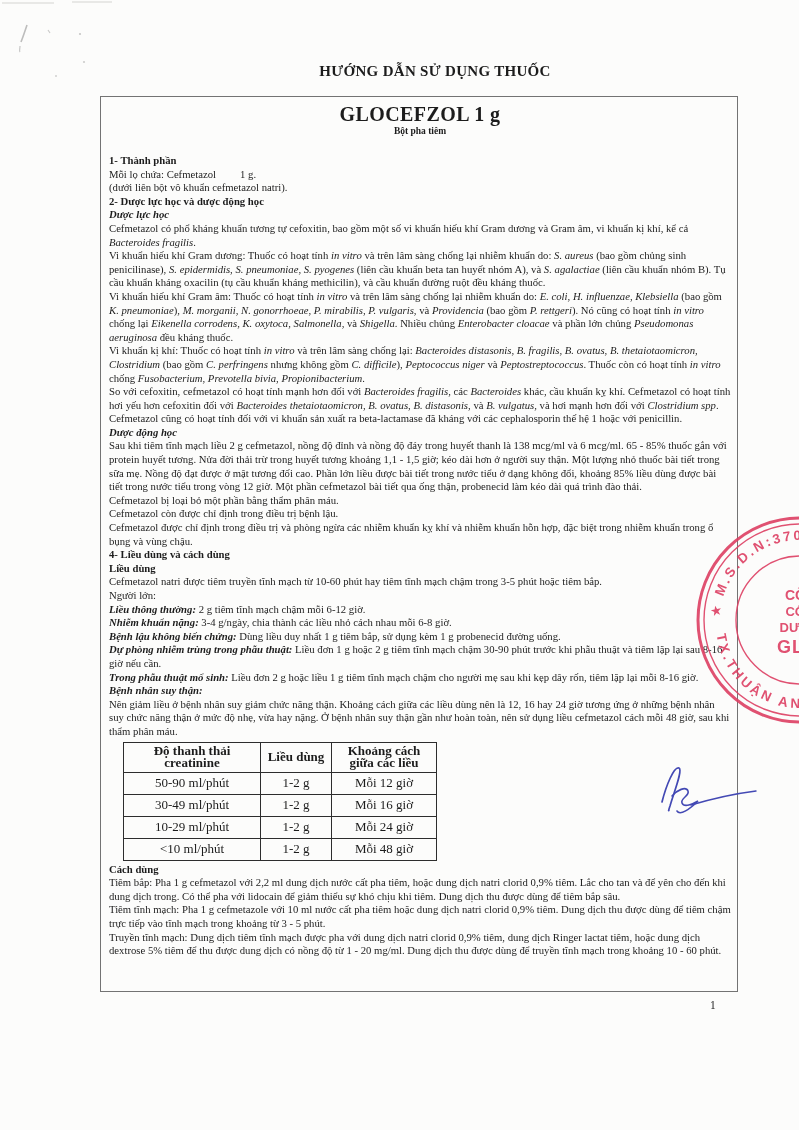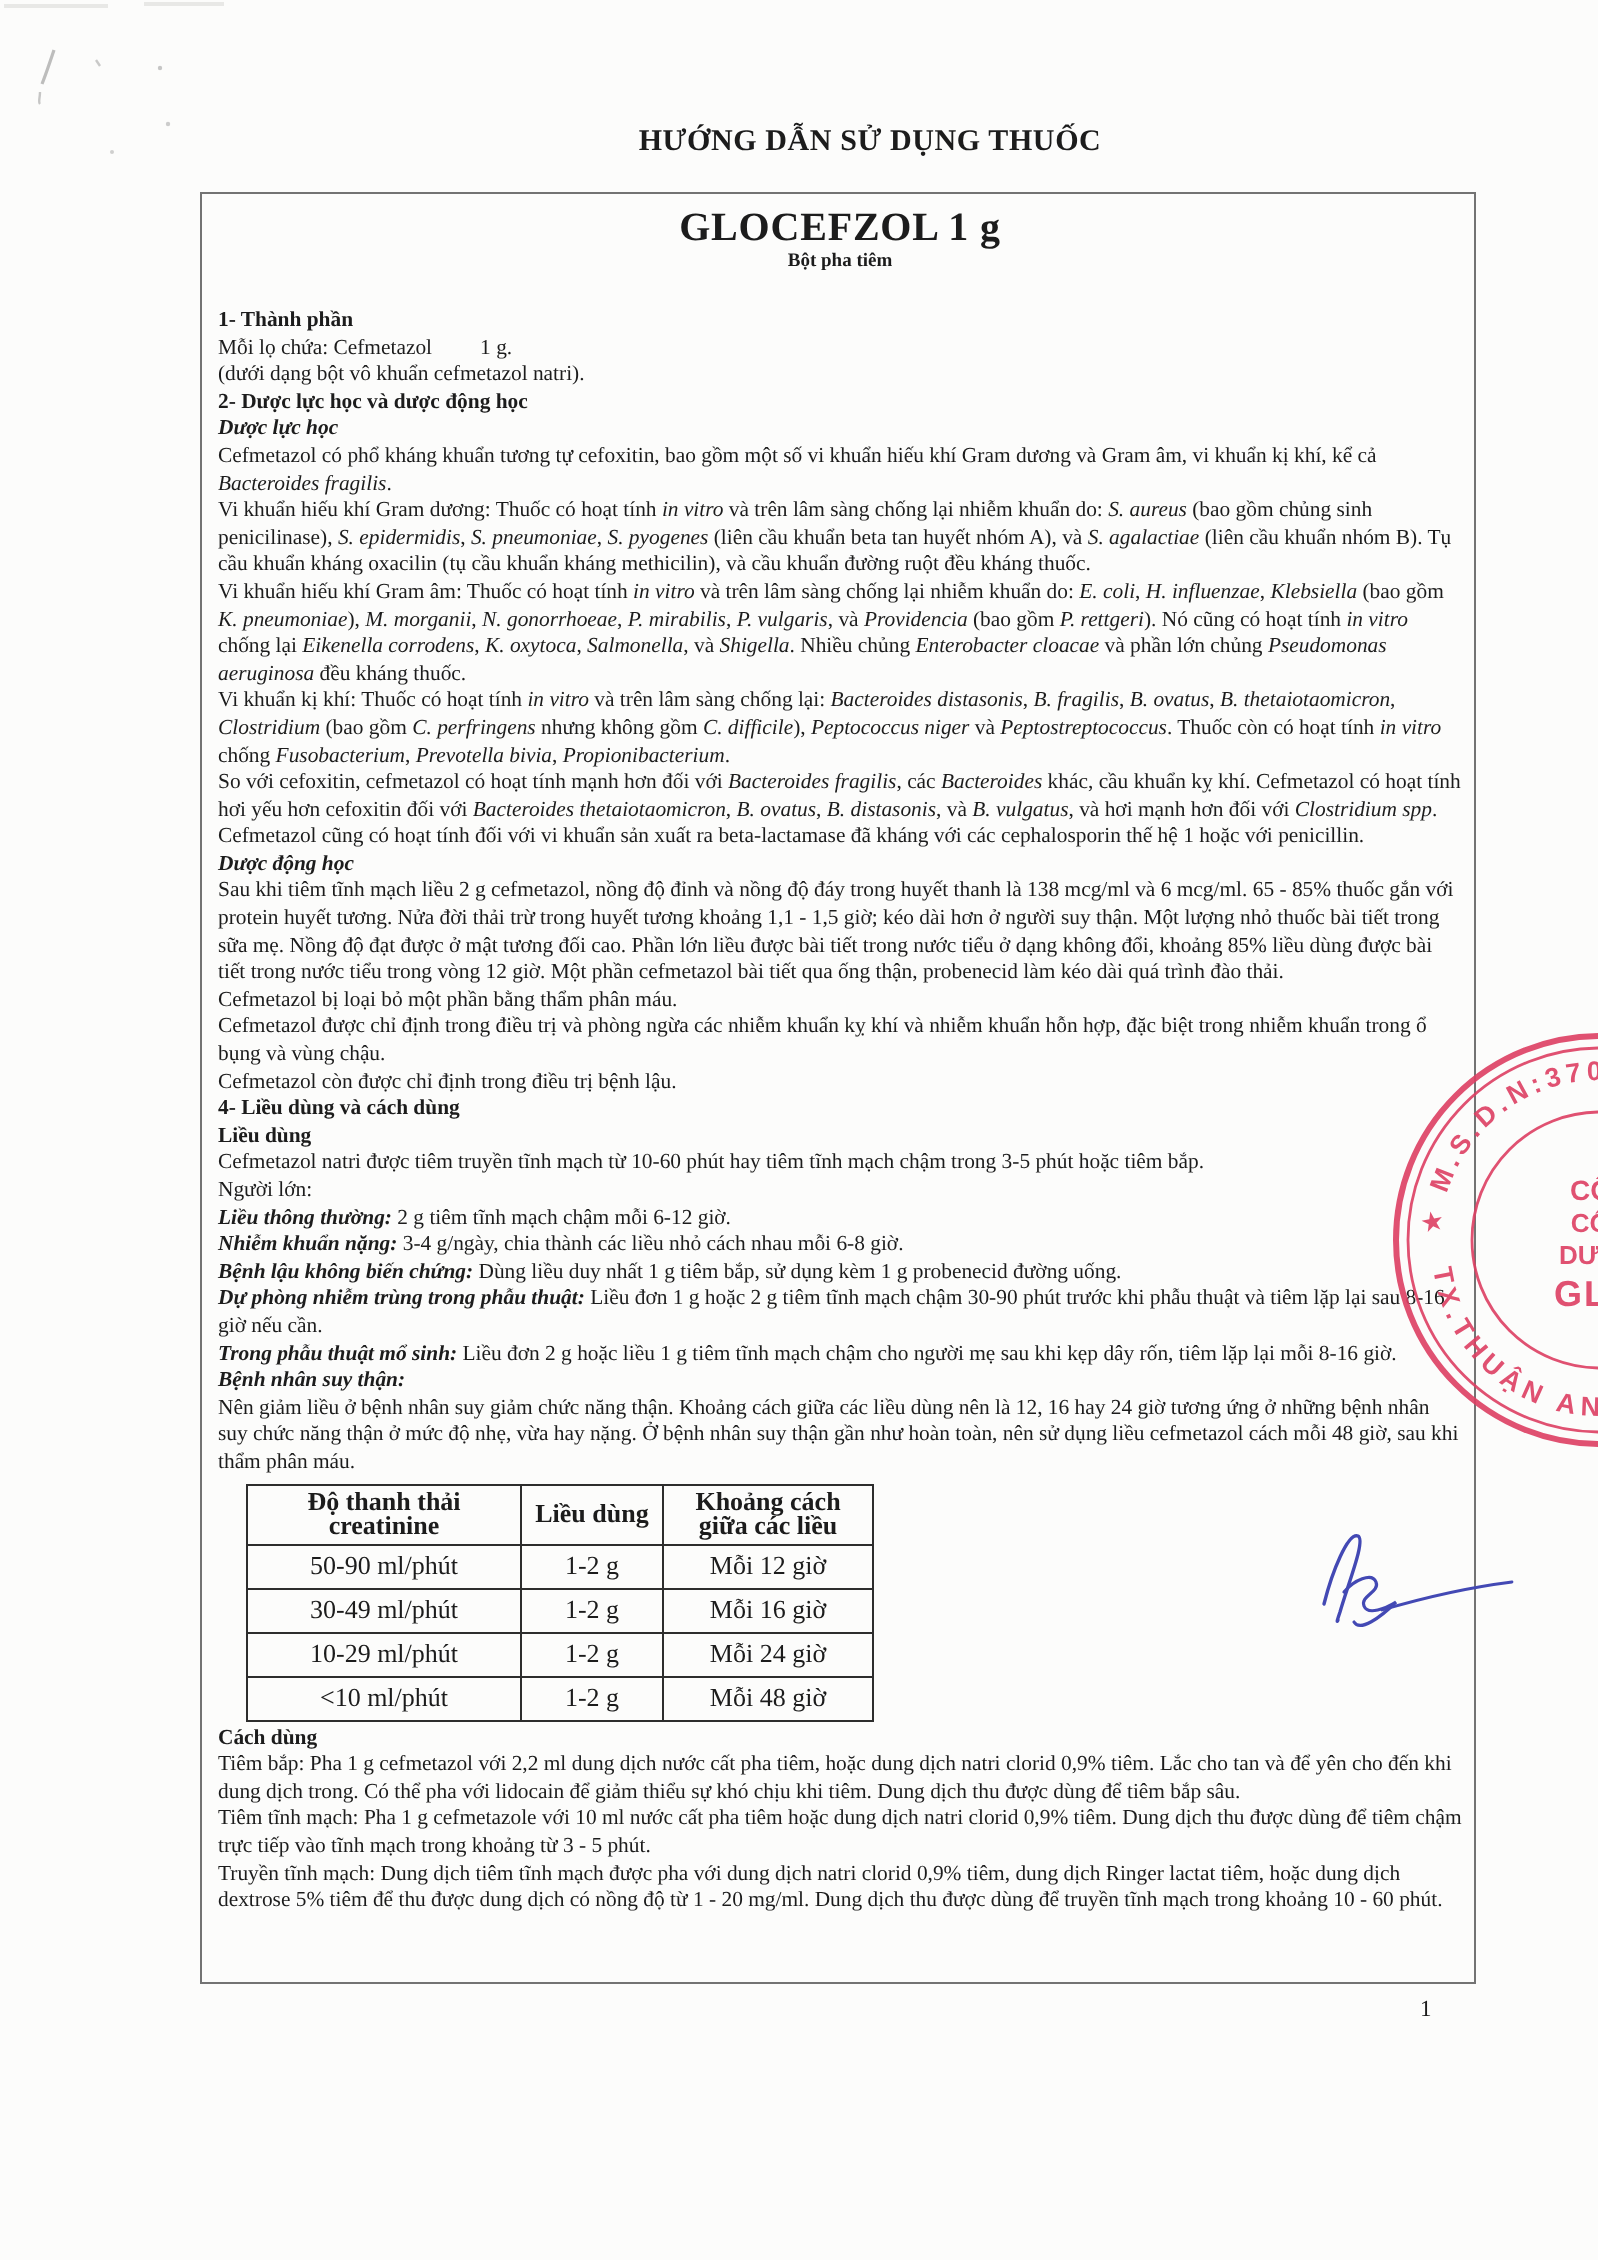--- a/index.html
+++ b/index.html
@@ -58,36 +58,36 @@
 <div class="doc-title">HƯỚNG DẪN SỬ DỤNG THUỐC</div>
 
 <div class="box">
   <p class="product-name">GLOCEFZOL 1 g</p>
   <p class="dosage-form">Bột pha tiêm</p>
 
   <div class="content">
 
     <p class="h">1- Thành phần</p>
     <p><span class="lead-b">Mỗi lọ chứa</span><span>: Cefmetazol&nbsp;&nbsp;&nbsp;&nbsp;&nbsp;&nbsp;&nbsp;&nbsp; 1 g.</span></p>
-    <p>(dưới dạng bột vô khuẩn cefmetazol natri).</p>
+    <p>(dưới liên bột vô khuẩn cefmetazol natri).</p>
 
     <p class="h">2- Dược lực học và dược động học</p>
     <p class="sub-i">Dược lực học</p>
     <p>Cefmetazol có phổ kháng khuẩn tương tự cefoxitin, bao gồm một số vi khuẩn hiếu khí Gram dương và Gram âm, vi khuẩn kị khí, kể cả <i>Bacteroides fragilis</i>.</p>
     <p>Vi khuẩn hiếu khí Gram dương: Thuốc có hoạt tính <i>in vitro</i> và trên lâm sàng chống lại nhiễm khuẩn do: <i>S. aureus</i> (bao gồm chủng sinh penicilinase), <i>S. epidermidis</i>, <i>S. pneumoniae</i>, <i>S. pyogenes</i> (liên cầu khuẩn beta tan huyết nhóm A), và <i>S. agalactiae</i> (liên cầu khuẩn nhóm B). Tụ cầu khuẩn kháng oxacilin (tụ cầu khuẩn kháng methicilin), và cầu khuẩn đường ruột đều kháng thuốc.</p>
     <p>Vi khuẩn hiếu khí Gram âm: Thuốc có hoạt tính <i>in vitro</i> và trên lâm sàng chống lại nhiễm khuẩn do: <i>E. coli</i>, <i>H. influenzae</i>, <i>Klebsiella</i> (bao gồm <i>K. pneumoniae</i>), <i>M. morganii</i>, <i>N. gonorrhoeae</i>, <i>P. mirabilis</i>, <i>P. vulgaris</i>, và <i>Providencia</i> (bao gồm <i>P. rettgeri</i>). Nó cũng có hoạt tính <i>in vitro</i> chống lại <i>Eikenella corrodens</i>, <i>K. oxytoca</i>, <i>Salmonella</i>, và <i>Shigella</i>. Nhiều chủng <i>Enterobacter cloacae</i> và phần lớn chủng <i>Pseudomonas aeruginosa</i> đều kháng thuốc.</p>
     <p>Vi khuẩn kị khí: Thuốc có hoạt tính <i>in vitro</i> và trên lâm sàng chống lại: <i>Bacteroides distasonis</i>, <i>B. fragilis</i>, <i>B. ovatus</i>, <i>B. thetaiotaomicron</i>, <i>Clostridium</i> (bao gồm <i>C. perfringens</i> nhưng không gồm <i>C. difficile</i>), <i>Peptococcus niger</i> và <i>Peptostreptococcus</i>. Thuốc còn có hoạt tính <i>in vitro</i> chống <i>Fusobacterium</i>, <i>Prevotella bivia</i>, <i>Propionibacterium</i>.</p>
     <p>So với cefoxitin, cefmetazol có hoạt tính mạnh hơn đối với <i>Bacteroides fragilis</i>, các <i>Bacteroides</i> khác, cầu khuẩn kỵ khí. Cefmetazol có hoạt tính hơi yếu hơn cefoxitin đối với <i>Bacteroides thetaiotaomicron</i>, <i>B. ovatus</i>, <i>B. distasonis</i>, và <i>B. vulgatus</i>, và hơi mạnh hơn đối với <i>Clostridium spp</i>.</p>
     <p>Cefmetazol cũng có hoạt tính đối với vi khuẩn sản xuất ra beta-lactamase đã kháng với các cephalosporin thế hệ 1 hoặc với penicillin.</p>
     <p class="sub-i">Dược động học</p>
     <p>Sau khi tiêm tĩnh mạch liều 2 g cefmetazol, nồng độ đỉnh và nồng độ đáy trong huyết thanh là 138 mcg/ml và 6 mcg/ml. 65 - 85% thuốc gắn với protein huyết tương. Nửa đời thải trừ trong huyết tương khoảng 1,1 - 1,5 giờ; kéo dài hơn ở người suy thận. Một lượng nhỏ thuốc bài tiết trong sữa mẹ. Nồng độ đạt được ở mật tương đối cao. Phần lớn liều được bài tiết trong nước tiểu ở dạng không đổi, khoảng 85% liều dùng được bài tiết trong nước tiểu trong vòng 12 giờ. Một phần cefmetazol bài tiết qua ống thận, probenecid làm kéo dài quá trình đào thải.</p>
     <p>Cefmetazol bị loại bỏ một phần bằng thẩm phân máu.</p>
 
+    <p>Cefmetazol còn được chỉ định trong điều trị bệnh lậu.</p>
     <p>Cefmetazol được chỉ định trong điều trị và phòng ngừa các nhiễm khuẩn kỵ khí và nhiễm khuẩn hỗn hợp, đặc biệt trong nhiễm khuẩn trong ổ bụng và vùng chậu.</p>
-    <p>Cefmetazol còn được chỉ định trong điều trị bệnh lậu.</p>
 
     <p class="h">4- Liều dùng và cách dùng</p>
     <p class="sub-b">Liều dùng</p>
     <p>Cefmetazol natri được tiêm truyền tĩnh mạch từ 10-60 phút hay tiêm tĩnh mạch chậm trong 3-5 phút hoặc tiêm bắp.</p>
     <p>Người lớn:</p>
     <p><span class="lead-bi">Liều thông thường:</span><span> 2 g tiêm tĩnh mạch chậm mỗi 6-12 giờ.</span></p>
     <p><span class="lead-bi">Nhiễm khuẩn nặng:</span><span> 3-4 g/ngày, chia thành các liều nhỏ cách nhau mỗi 6-8 giờ.</span></p>
     <p><span class="lead-bi">Bệnh lậu không biến chứng:</span><span> Dùng liều duy nhất 1 g tiêm bắp, sử dụng kèm 1 g probenecid đường uống.</span></p>
     <p><span class="lead-bi">Dự phòng nhiễm trùng trong phẫu thuật:</span><span> Liều đơn 1 g hoặc 2 g tiêm tĩnh mạch chậm 30-90 phút trước khi phẫu thuật và tiêm lặp lại sau 8-16 giờ nếu cần.</span></p>
     <p><span class="lead-bi">Trong phẫu thuật mổ sinh:</span><span> Liều đơn 2 g hoặc liều 1 g tiêm tĩnh mạch chậm cho người mẹ sau khi kẹp dây rốn, tiêm lặp lại mỗi 8-16 giờ.</span></p>

